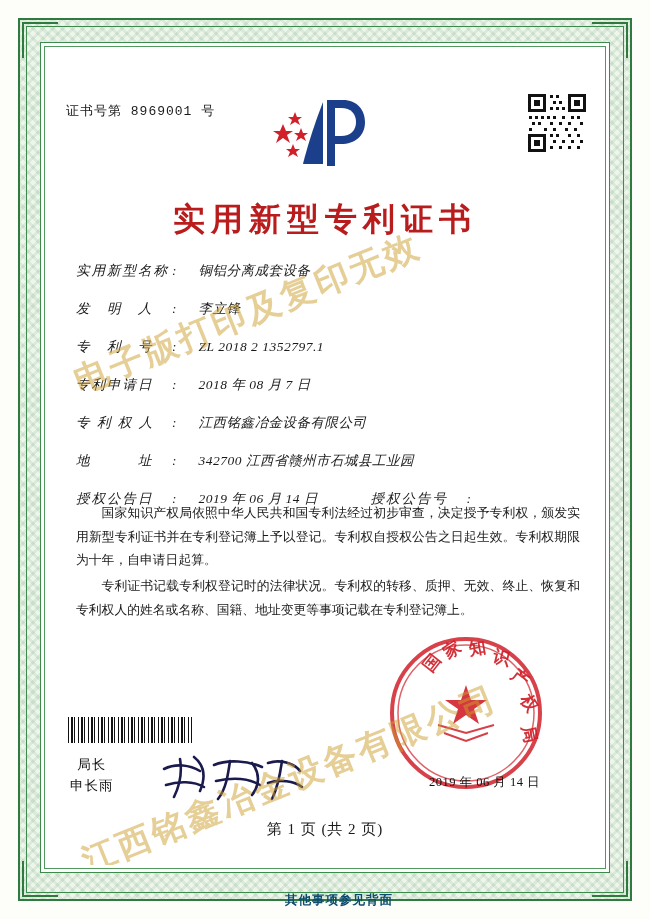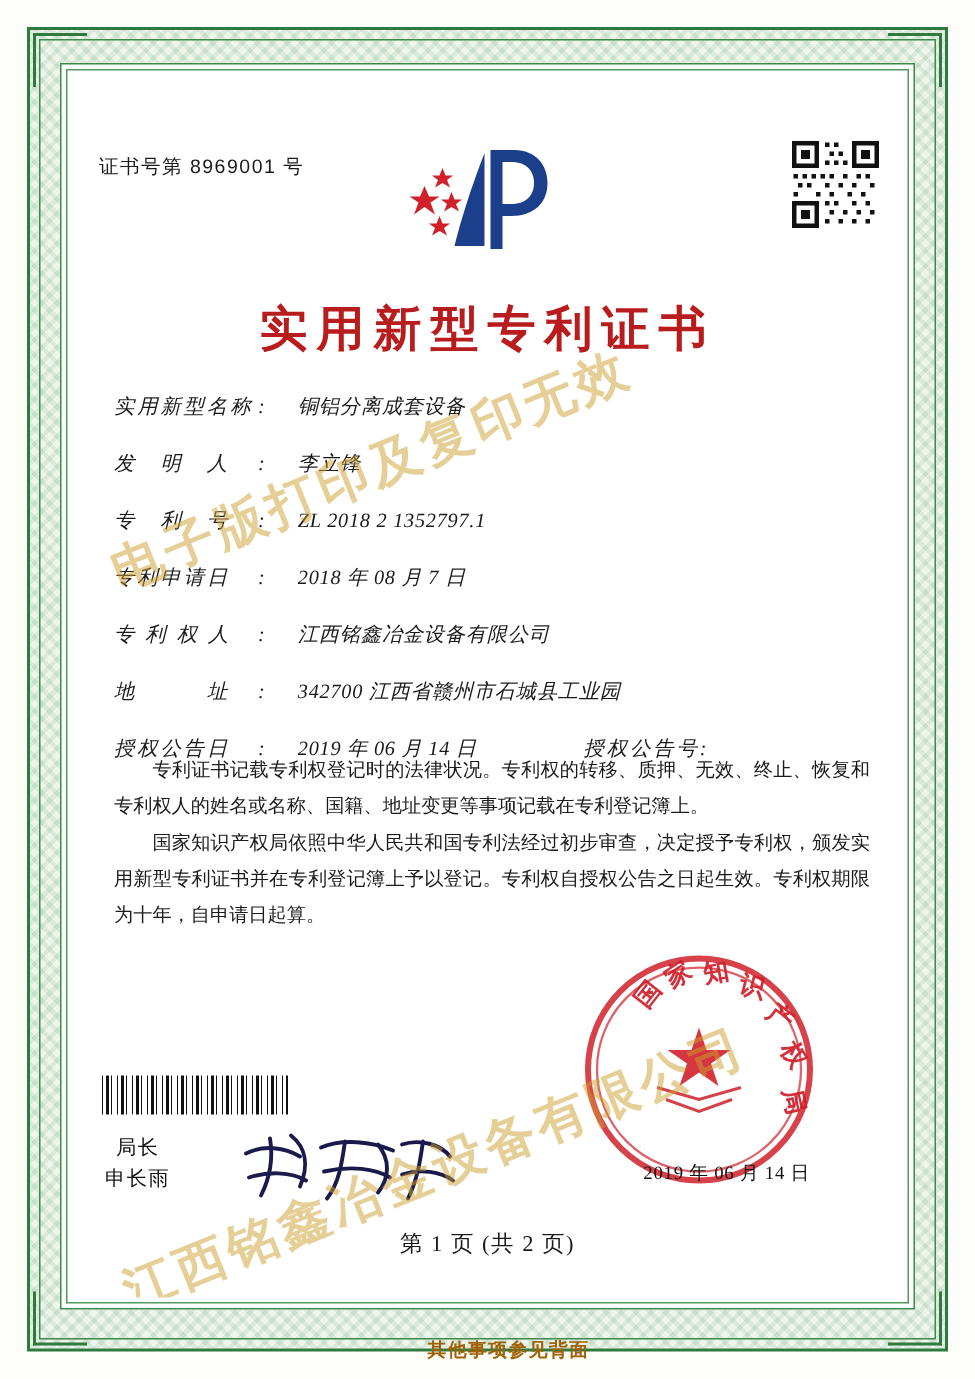--- a/index.html
+++ b/index.html
@@ -81,21 +81,21 @@
     overflow: hidden;
   }
 
   .cert-no {
     position: absolute;
     left: 18px;
     top: 52px;
     font-size: 13px;
     color: #1a1a1a;
     letter-spacing: 1px;
-    font-family: Liberation Sans, sans-serif;
+    font-family: Liberation Mono, monospace;
   }
 
   .logo {
     position: absolute;
     left: 50%;
     top: 44px;
     transform: translateX(-50%);
     width: 120px;
     height: 78px;
   }
@@ -152,21 +152,20 @@
   }
   .field-row.dual .field-value {
     flex: none;
     width: 172px;
   }
   .field-label2 {
     width: 96px;
     flex: none;
     letter-spacing: 2px;
     white-space: nowrap;
-    text-align: right;
   }
 
   .paragraphs {
     position: absolute;
     left: 28px;
     right: 22px;
     top: 452px;
     font-size: 12.8px;
     line-height: 1.85;
     color: #1a1a1a;
@@ -238,21 +237,21 @@
     letter-spacing: 1px;
   }
 
   .footer-note {
     position: absolute;
     left: 0;
     right: 0;
     bottom: 10px;
     text-align: center;
     font-size: 12.5px;
-    color: #a16207;
+    color: #0c4a6e;
     letter-spacing: 1px;
     font-weight: bold;
     padding-left: 28px;
   }
 
   
   .wm {
     position: absolute;
     color: rgba(214, 170, 60, 0.55);
     font-weight: bold;
@@ -413,22 +412,22 @@
         <span class="field-label">授权公告日</span>
         <span class="field-colon">:</span>
         <span class="field-value">2019 年 06 月 14 日</span>
         <span class="field-label2">授权公告号</span>
         <span class="field-colon">:</span>
       </div>
 
     </div>
 
     <div class="paragraphs">
+      <p>国家知识产权局依照中华人民共和国专利法经过初步审查，决定授予专利权，颁发实用新型专利证书并在专利登记簿上予以登记。专利权自授权公告之日起生效。专利权期限为十年，自申请日起算。</p>
       <p>专利证书记载专利权登记时的法律状况。专利权的转移、质押、无效、终止、恢复和专利权人的姓名或名称、国籍、地址变更等事项记载在专利登记簿上。</p>
-      <p>国家知识产权局依照中华人民共和国专利法经过初步审查，决定授予专利权，颁发实用新型专利证书并在专利登记簿上予以登记。专利权自授权公告之日起生效。专利权期限为十年，自申请日起算。</p>
     </div>
 
     <div class="barcode"></div>
 
     <div class="signature-block">
       <div>局长</div>
       <div>申长雨</div>
     </div>
 
     <div class="handwriting">

